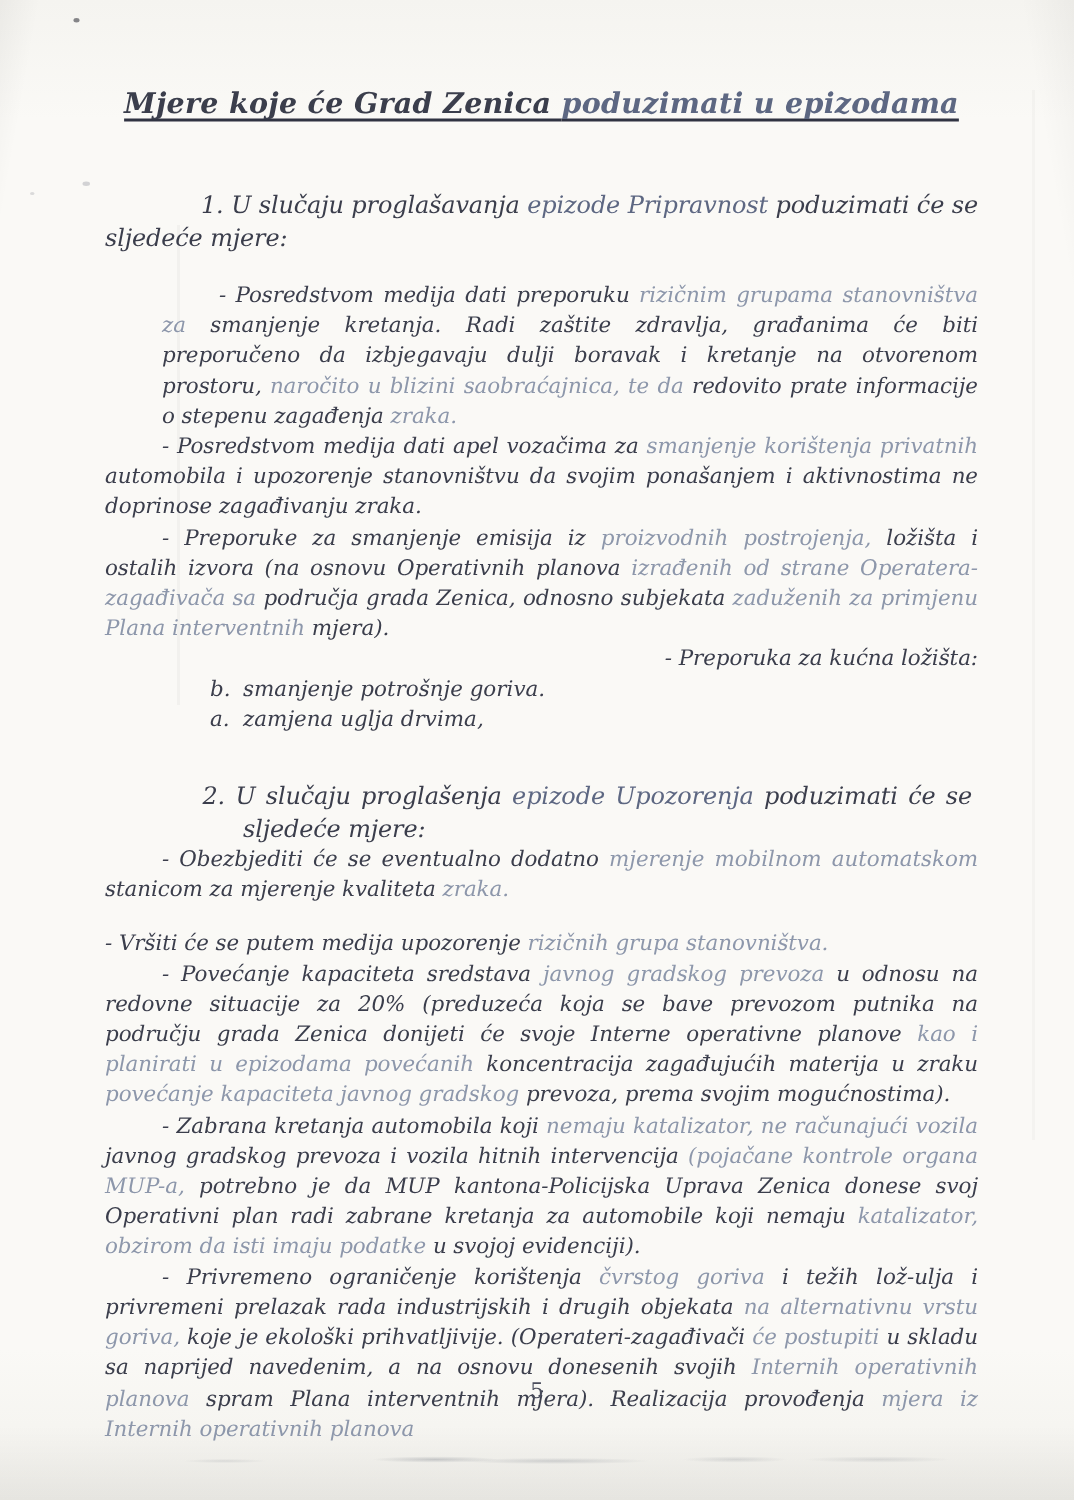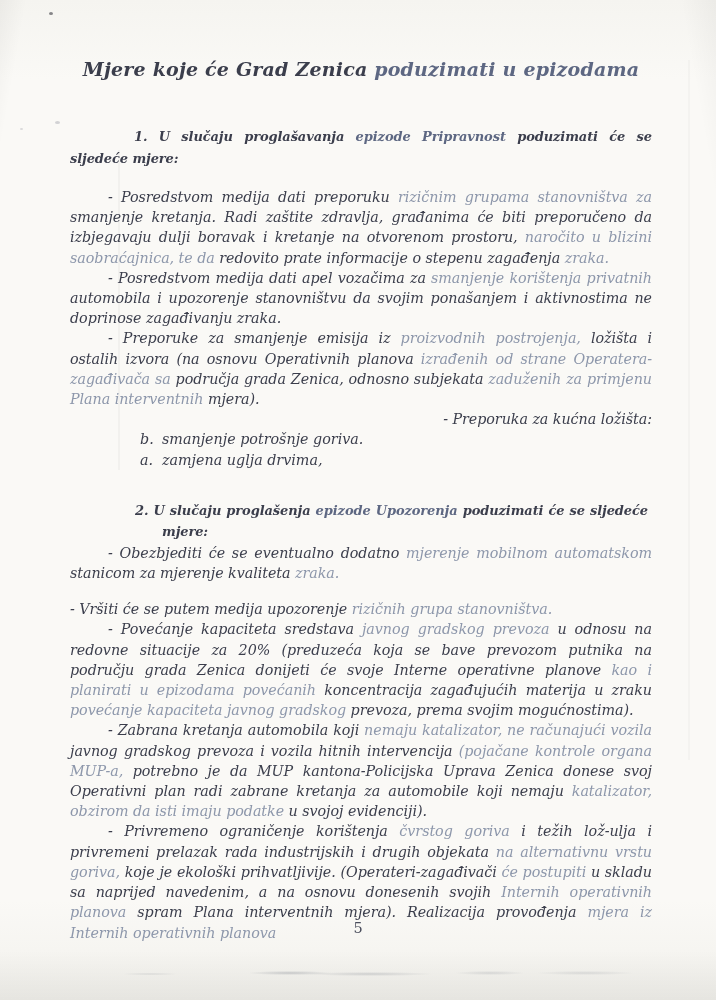--- a/index.html
+++ b/index.html
@@ -15,30 +15,30 @@
       linear-gradient(0deg, rgba(0,0,0,0.05) 0%, rgba(0,0,0,0) 5%),
       linear-gradient(180deg, #f5f4f0 0%, var(--paper) 8%, var(--paper) 90%, #f2f1ec 100%);
     overflow:hidden;
     font-family:"DejaVu Serif","Liberation Serif",serif;
     font-style:italic;
     color:var(--ink-dark);
   }
   .content{ position:absolute; left:70px; top:58px; width:582px; }
   .title{
     text-align:center; font-weight:bold; font-size:19px; letter-spacing:.2px;
-    text-underline-offset:4px; text-decoration-thickness:1.5px;
+    text-decoration:underline; text-underline-offset:4px; text-decoration-thickness:1.5px;
     color:#303342;
   }
   p{ margin:0; }
-  .heading{ font-weight:bold; font-size:13px; line-height:21.5px; text-align:justify; letter-spacing:-.1px; }
+  .heading{ font-weight:normal; font-size:16px; line-height:21.5px; text-align:justify; letter-spacing:-.1px; }
   .h1{ margin-top:46px; text-indent:64px; }
   .h2{ margin-top:30px; margin-left:92px; text-indent:-27px; padding-right:4px; }
   .body{ font-size:14.3px; line-height:20.2px; text-align:justify; letter-spacing:-.05px; }
   .indent{ text-indent:38px; }
-  .first-gap{ margin-top:18px; }
+  .first-gap{ margin-top:18px;margin-left:38px; }
   .s2-gap{ margin-top:16px; }
   .rec{ margin-left:35px; text-align:right; }
   .list{ margin-left:70px; }
   .list-item{ font-size:14.3px; line-height:20.2px; }
   .list-marker{ display:inline-block; width:22px; }
   .seg-dark{ color:var(--ink-dark); }
   .seg-mid{ color:var(--ink-mid); }
   .seg-light{ color:var(--ink-light); }
   .footer{
     position:absolute; left:0; right:0; top:920px; text-align:center;

